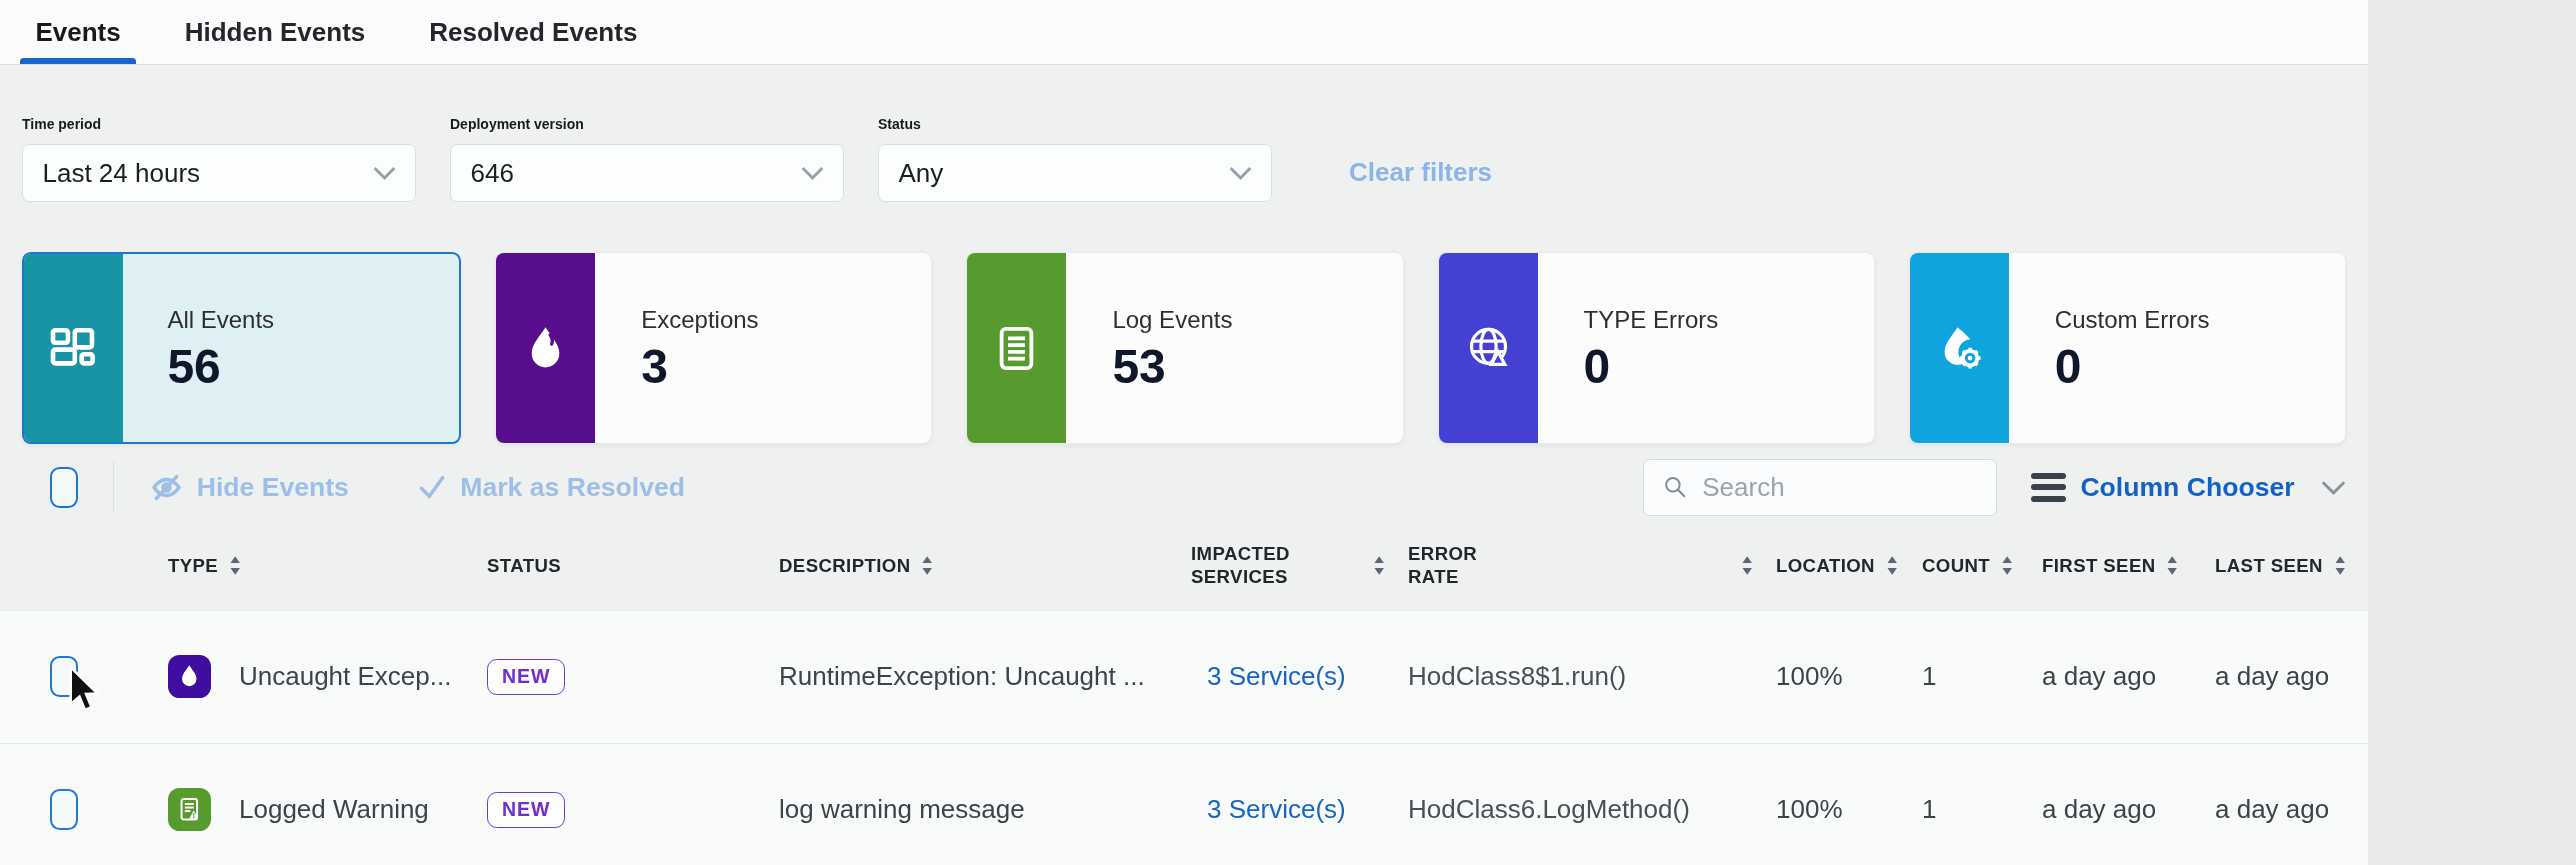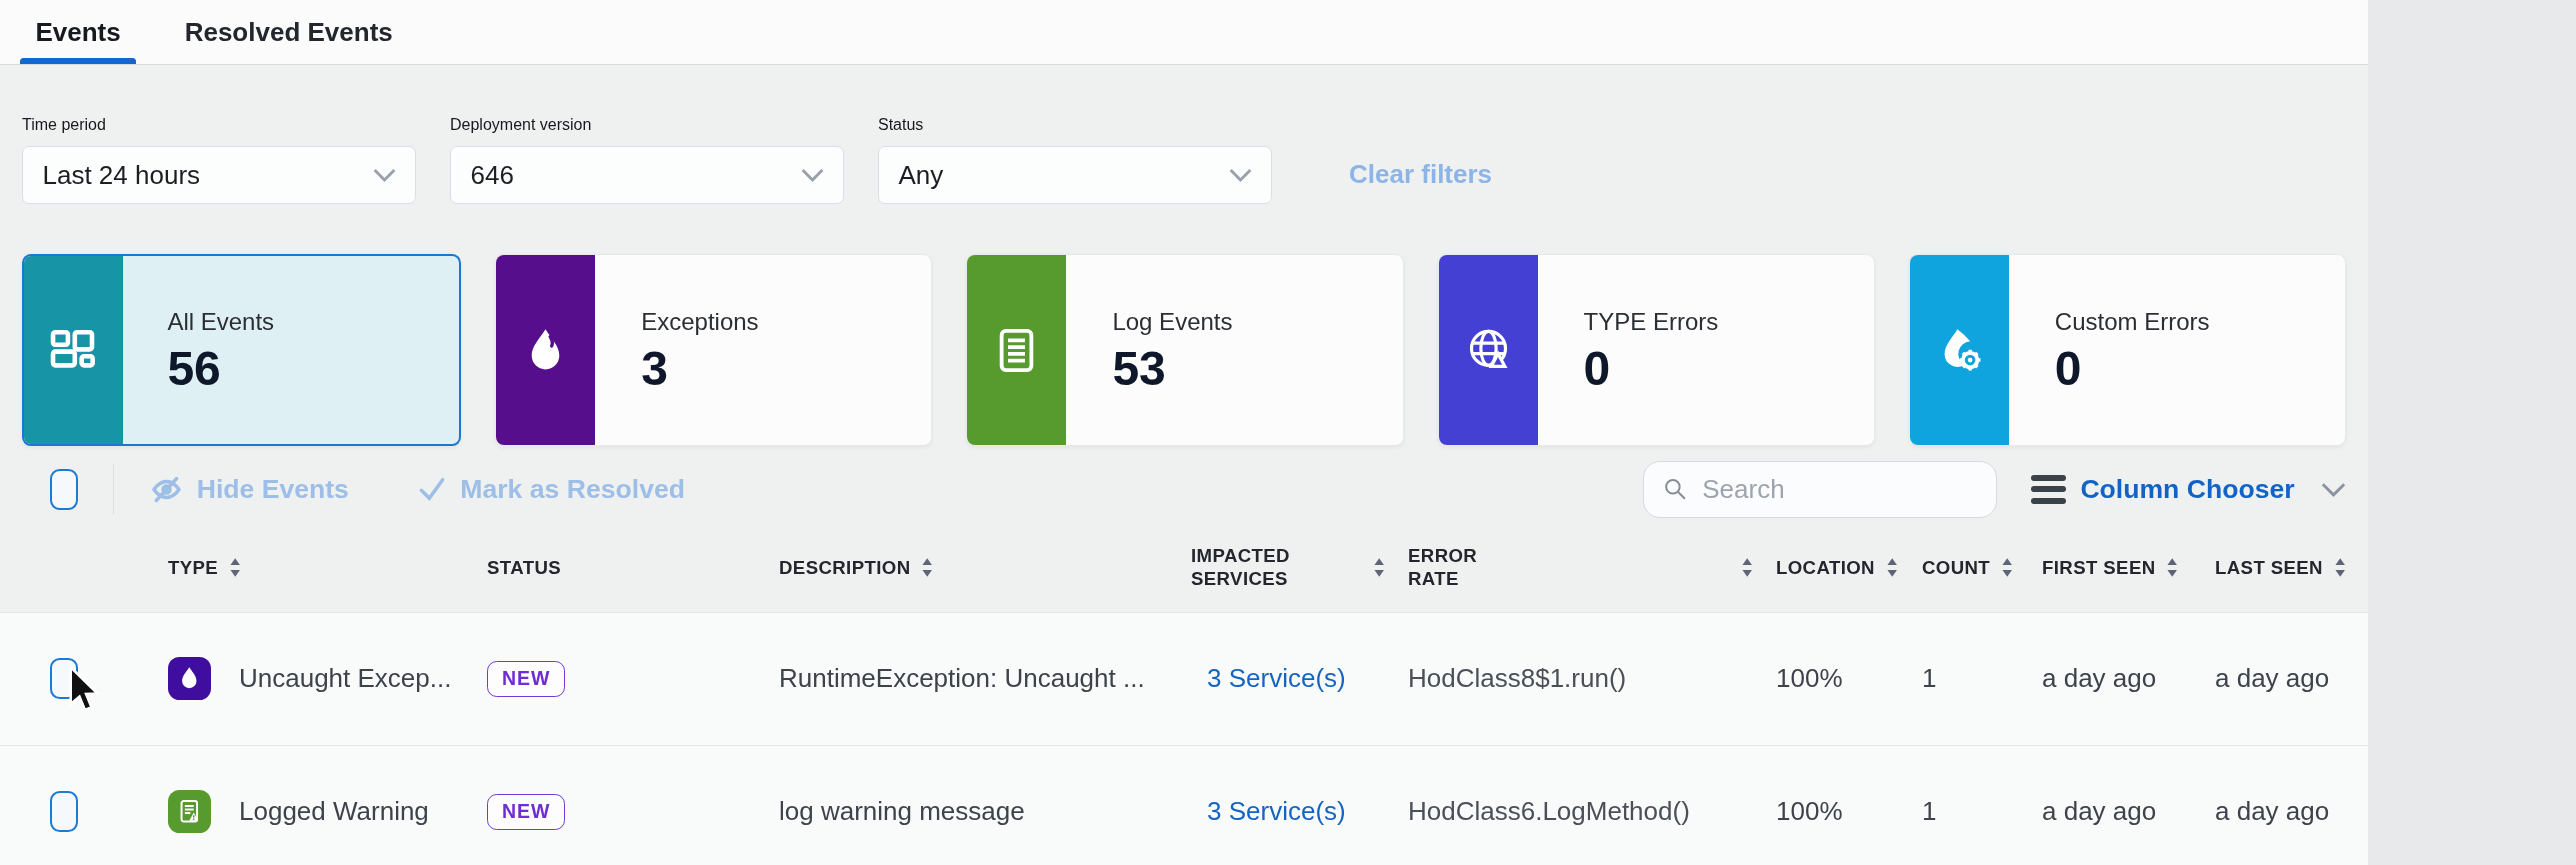--- a/index.html
+++ b/index.html
@@ -28,21 +28,21 @@
   }
   .tab.active { font-weight: 700; color: #16191d; }
   .tab.active::after {
     content: ""; position: absolute; left: 0; right: 0; bottom: 0;
     height: 6.2px; background: #1566CF; border-radius: 3.5px 3.5px 0 0;
   }
 
   
   .filters { display: flex; padding: 51px 0 0 22px; gap: 34px; }
   .filter-group { width: 394px; display: flex; flex-direction: column; }
-  .filter-label { font-size: 16px; font-weight: 400; color: #16191d; margin-bottom: 12.4px; }
+  .filter-label { font-size: 14px; font-weight: 700; color: #16191d; margin-bottom: 12.4px; }
   .select {
     height: 58px; background: #FCFDFD;
     border: 1.8px solid #D8DEE7; border-radius: 7px;
     display: flex; align-items: center; justify-content: space-between;
     padding: 0 19.5px; font-size: 26px; color: #1b1e23; cursor: pointer;
   }
   .clear-filters {
     align-self: flex-end; margin: 0 0 14px 43px;
     font-size: 26px; font-weight: 700; color: #8DB4E6; cursor: pointer;
     white-space: nowrap;
@@ -73,21 +73,21 @@
   .toolbar .checkbox { margin-left: 27.5px; }
   .toolbar-divider { width: 1.8px; height: 50px; background: #DADDE1; margin: 0 35px; }
   .tool-btn {
     display: flex; align-items: center; gap: 12.4px;
     font-size: 26.6px; font-weight: 700; color: #9DBEE6; cursor: pointer; margin-right: 67px;
     white-space: nowrap;
   }
   .toolbar-spacer { flex: 1; }
   .search-box {
     width: 354px; height: 57px; background: #FBFCFD;
-    border: 1.8px solid #D5DAE2; border-radius: 17px;
+    border: 1.8px solid #D5DAE2; border-radius: 7px;
     display: flex; align-items: center; padding: 0 17.7px; gap: 14px;
   }
   .search-box input {
     border: none; outline: none; background: transparent;
     font-size: 26px; color: #3a3f46; width: 100%;
     font-family: "Liberation Sans", sans-serif;
   }
   .search-box input::placeholder { color: #9CA4AE; }
   .column-chooser { display: flex; align-items: center; gap: 14px; margin-left: 34px; cursor: pointer; }
   .burger { display: flex; flex-direction: column; gap: 5.3px; }
@@ -140,20 +140,21 @@
   
   .cursor { position: absolute; left: 67px; top: 666px; z-index: 10; pointer-events: none; }
 </style>
 </head>
 <body>
 
 <div class="app">
 
   <div class="tabbar">
     <div class="tab active">Events</div>
+    <div class="tab">Hidden Events</div>
     <div class="tab">Resolved Events</div>
   </div>
 
   <div class="filters">
     <div class="filter-group">
       <div class="filter-label">Time period</div>
       <div class="select">
         <span>Last 24 hours</span>
         <svg class="chev" width="23" height="14" viewBox="0 0 14 8">
             <polyline points="1,1 7,7 13,1" fill="none" stroke="#99A1AC" stroke-width="1.8"></polyline>

